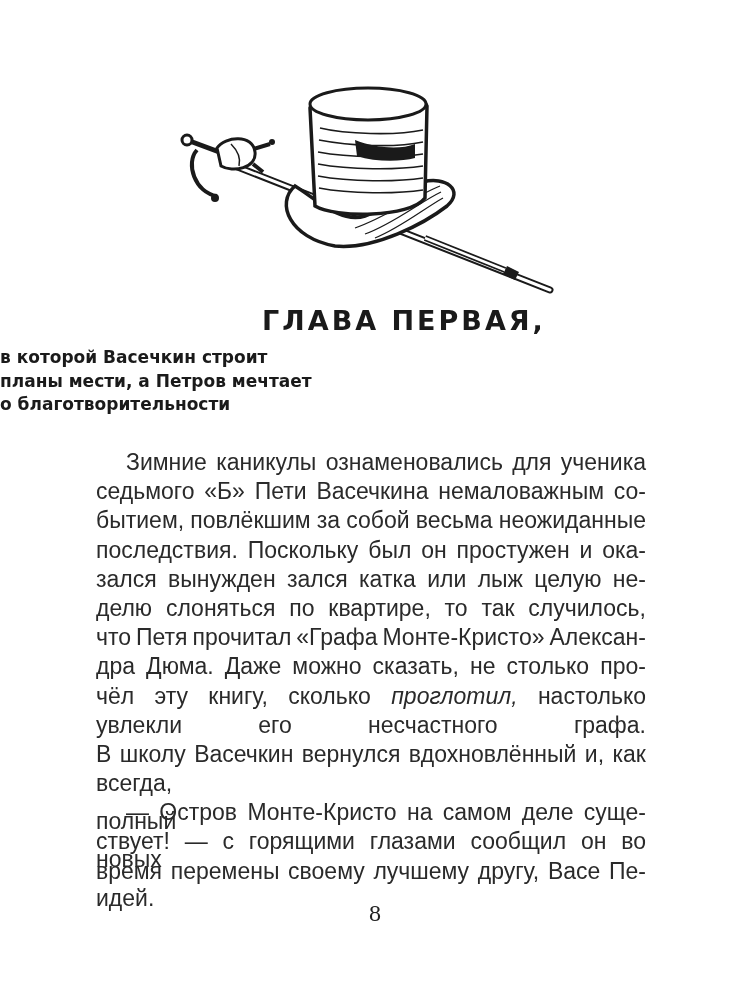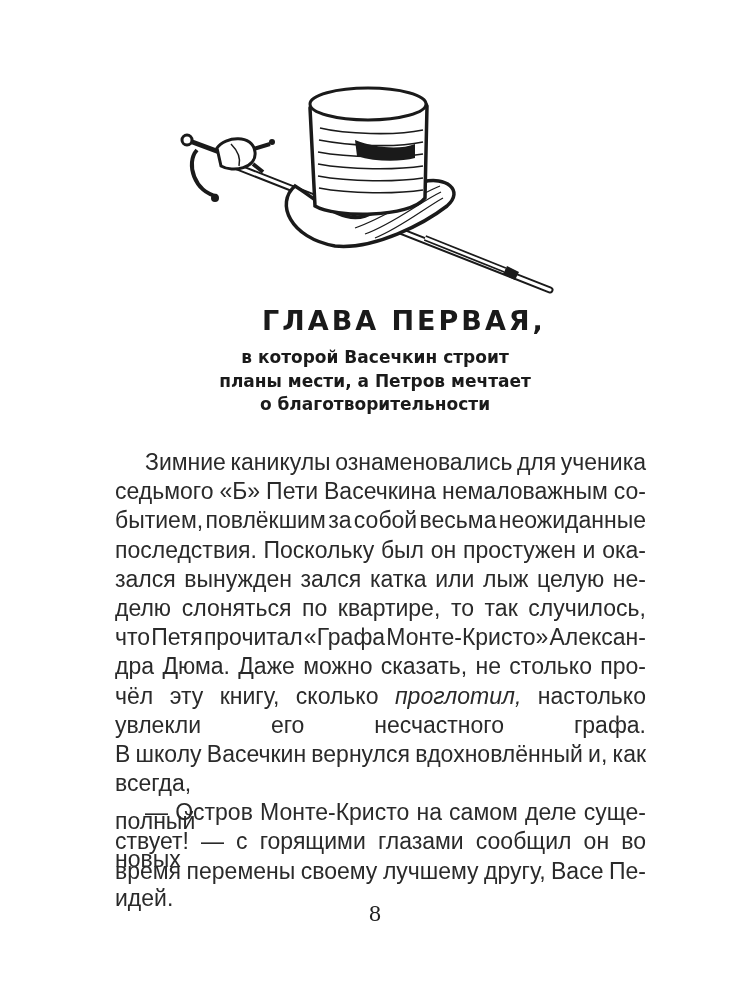--- a/index.html
+++ b/index.html
@@ -1,25 +1,25 @@
 <!DOCTYPE html>
 <html><head>
 <meta charset="utf-8">
 <style>
   html, body { margin: 0; padding: 0; background: #ffffff; }
   body { width: 750px; height: 1000px; position: relative; overflow: hidden; font-family: "Liberation Sans", sans-serif; color: #231f20; }
   .illustration { position: absolute; left: 175px; top: 78px; width: 390px; height: 220px; }
   .chapter-title { position: absolute; left: 0; width: 750px; top: 305px; text-align: center; font-family: "DejaVu Sans", sans-serif; font-weight: bold; font-size: 27px; letter-spacing: 3px; color: #1a1a1a; padding-left: 29px; }
-  .chapter-subtitle { position: absolute; left: 0; width: 750px; top: 346px; text-align: center; font-family: "DejaVu Sans", sans-serif; font-weight: bold; font-size: 17px; line-height: 23.5px; color: #1a1a1a; }
+  .chapter-subtitle { position: absolute; left: 0; width: 750px; top: 346px; text-align: left; font-family: "DejaVu Sans", sans-serif; font-weight: bold; font-size: 17px; line-height: 23.5px; color: #1a1a1a; }
   .chapter-subtitle div { white-space: nowrap; }
   .body-text { position: absolute; left: 96px; width: 550px; top: 448px; font-size: 23px; line-height: 29.2px; color: #2a2a2a; }
   .indent { padding-left: 30px; }
   .em { font-style: italic; }
   .page-number { position: absolute; left: 0; width: 750px; top: 900px; text-align: center; font-family: "Liberation Serif", serif; font-size: 24px; color: #222; }
-  .jline { display: flex; justify-content: space-between; height: 29.2px; white-space: nowrap; margin-left: 19px; }
+  .jline { display: flex; justify-content: space-between; height: 29.2px; white-space: nowrap; }
   .jline.left { justify-content: flex-start; gap: 9px; flex-direction: column; }
 </style>
 </head>
 <body>
 
 <div class="illustration">
   <svg width="390" height="220" viewBox="0 0 390 220" xmlns="http://www.w3.org/2000/svg">
 
     <line x1="60" y1="88" x2="375" y2="212" stroke="#1a1a1a" stroke-width="7" stroke-linecap="round"></line>
     <line x1="60" y1="88" x2="375" y2="212" stroke="#ffffff" stroke-width="3" stroke-linecap="round"></line>

